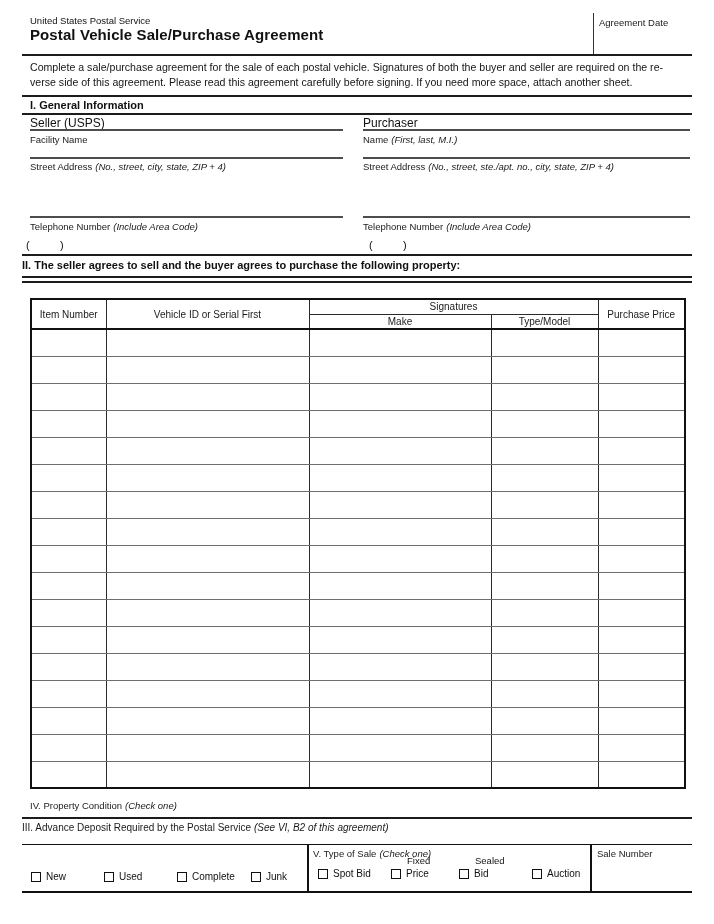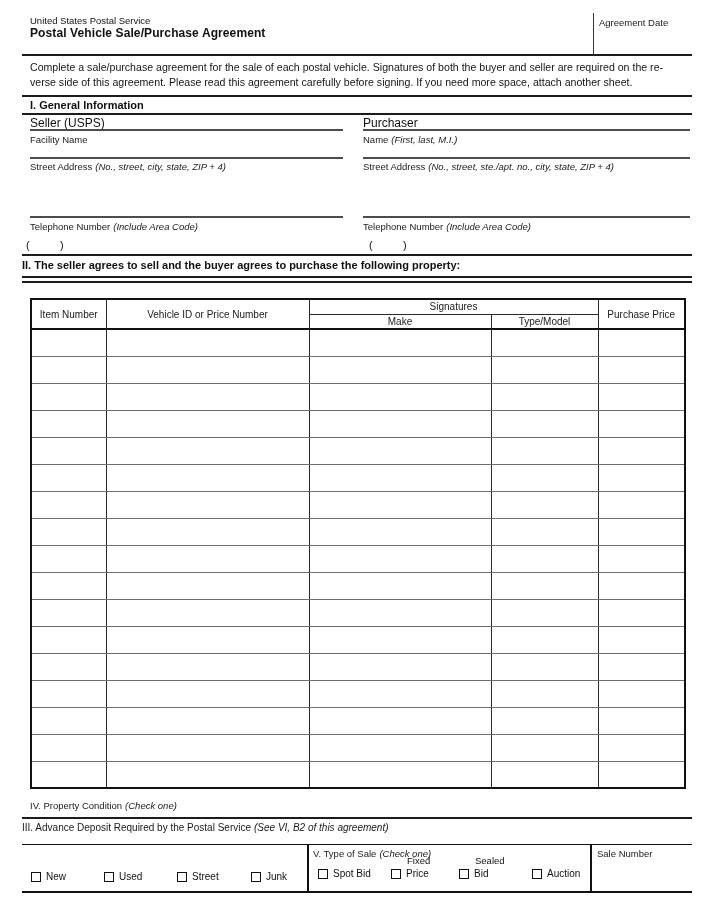--- a/index.html
+++ b/index.html
@@ -8,21 +8,21 @@
     width:714px; height:924px; position:relative;
     font-family:"Liberation Sans", sans-serif;
     color:#111;
     -webkit-font-smoothing:antialiased;
   }
   .abs { position:absolute; }
   .rule { position:absolute; background:#1c1c1c; }
   .fline { position:absolute; background:#4d4d4d; }
   .vline { position:absolute; background:#333; width:1px; }
   .agency { font-size:9.5px; }
-  .title { font-size:12px; font-weight:bold; letter-spacing:0.1px; }
+  .title { font-size:15px; font-weight:bold; letter-spacing:0.1px; }
   .sec-title { font-size:11px; font-weight:bold; }
   .col-head { font-size:12px; }
   .lbl { font-size:9.5px; color:#1a1a1a; white-space:nowrap; }
   .hint { font-style:italic; margin-left:3px; }
   .intro { font-size:10.6px; line-height:15px; color:#151515; }
   .paren { font-size:11px; }
   .field { position:absolute; background:transparent; }
   .checkbox {
     display:inline-block; width:10px; height:10px;
     border:1.5px solid #111; background:#fff; flex:0 0 auto;
@@ -108,21 +108,21 @@
     <colgroup>
       <col style="width:75px">
         <col style="width:203px">
         <col style="width:182px">
         <col style="width:107px">
         <col style="width:87px">
     </colgroup>
     <thead>
       <tr class="r1">
         <th rowspan="2">Item Number</th>
-        <th rowspan="2">Vehicle ID or Price Number</th>
+        <th rowspan="2">Vehicle ID or Serial First</th>
         <th colspan="2" class="desc">Signatures</th>
         <th rowspan="2">Purchase Price</th>
       </tr>
       <tr class="r2">
         <th>Make</th>
         <th>Type/Model</th>
       </tr>
     </thead>
     <tbody>
         <tr>
@@ -261,21 +261,21 @@
 <div class="cb-option" style="left:31px; top:871px;">
   <span class="checkbox"></span>
   <span>New</span>
 </div>
 <div class="cb-option" style="left:104px; top:871px;">
   <span class="checkbox"></span>
   <span>Used</span>
 </div>
 <div class="cb-option" style="left:177px; top:871px;">
   <span class="checkbox"></span>
-  <span>Street</span>
+  <span>Complete</span>
 </div>
 <div class="cb-option" style="left:251px; top:871px;">
   <span class="checkbox"></span>
   <span>Junk</span>
 </div>
 
 <div class="abs lbl" style="left:313px; top:848px;"><span>V. Type of Sale</span><span class="hint">(Check one)</span></div>
 
 <div class="v-option" style="left:318px; top:855px;">
   <div class="opt-top"></div>

